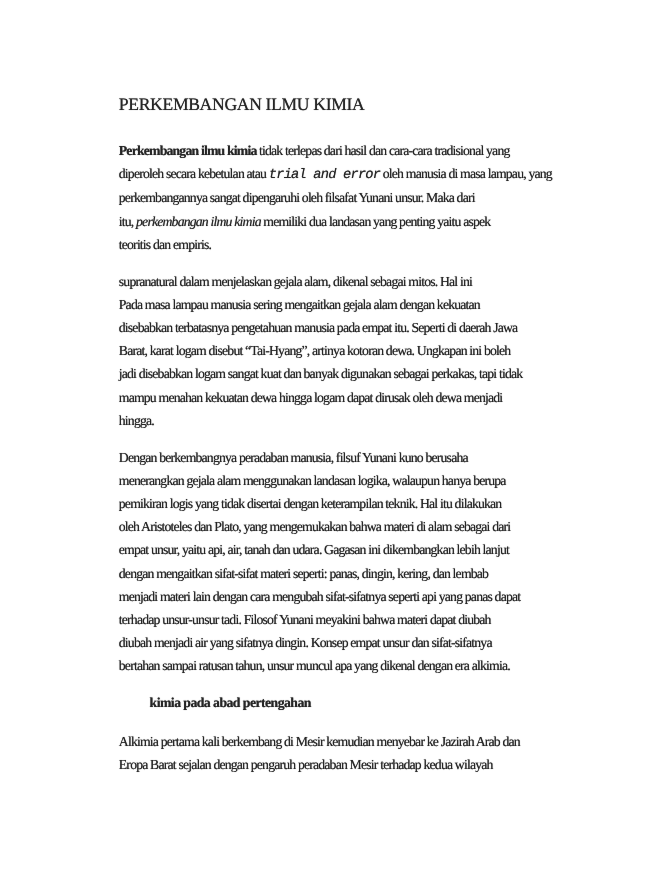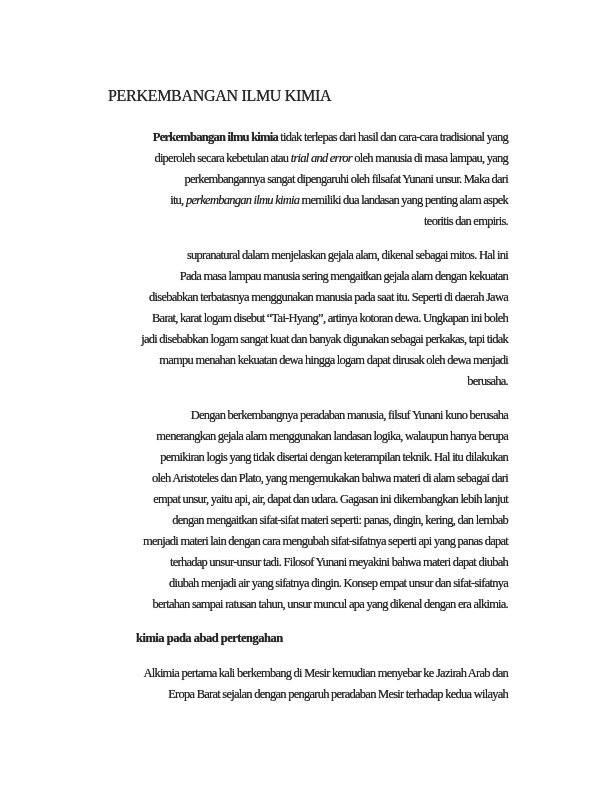--- a/index.html
+++ b/index.html
@@ -31,21 +31,20 @@
   }
   .para {
     margin-bottom: 13px;
   }
   .para .line {
     font-size: 12.5px;
     line-height: 21px;
     letter-spacing: -0.75px;
     white-space: nowrap;
     text-shadow: 0 0 0.7px rgba(40,40,40,0.8);
-    text-align: right;
   }
   .subheading {
     font-size: 12.5px;
     font-weight: bold;
     line-height: 21px;
     letter-spacing: -0.5px;
     white-space: nowrap;
     margin-bottom: 14px;
     text-shadow: 0 0 0.7px rgba(40,40,40,0.85);
     padding-left: 28px;
@@ -53,42 +52,42 @@
 </style>
 </head>
 <body>
 
 <div class="page">
   <div class="content">
     <h1 class="doc-title">PERKEMBANGAN ILMU KIMIA</h1>
 
     <div class="para">
         <div class="line"><span style="font-weight: bold;">Perkembangan ilmu kimia</span><span> tidak terlepas dari hasil dan cara-cara tradisional yang</span></div>
-        <div class="line"><span>diperoleh secara kebetulan atau </span><span style="font-style: italic;">trial and error</span><span> oleh manusia di masa lampau, yang</span></div>
+        <div class="line"><span>diperoleh secara kebetulan atau </span><span style="font-style: italic; font-family: Liberation Mono, monospace;">trial and error</span><span> oleh manusia di masa lampau, yang</span></div>
         <div class="line">perkembangannya sangat dipengaruhi oleh filsafat Yunani unsur. Maka dari</div>
-        <div class="line"><span>itu, </span><span style="font-style: italic;">perkembangan ilmu kimia</span><span> memiliki dua landasan yang penting alam aspek</span></div>
+        <div class="line"><span>itu, </span><span style="font-style: italic;">perkembangan ilmu kimia</span><span> memiliki dua landasan yang penting yaitu aspek</span></div>
         <div class="line">teoritis dan empiris.</div>
       </div>
 
     <div class="para">
         <div class="line">supranatural dalam menjelaskan gejala alam, dikenal sebagai mitos. Hal ini</div>
         <div class="line">Pada masa lampau manusia sering mengaitkan gejala alam dengan kekuatan</div>
-        <div class="line">disebabkan terbatasnya menggunakan manusia pada saat itu. Seperti di daerah Jawa</div>
+        <div class="line">disebabkan terbatasnya pengetahuan manusia pada empat itu. Seperti di daerah Jawa</div>
         <div class="line">Barat, karat logam disebut “Tai-Hyang”, artinya kotoran dewa. Ungkapan ini boleh</div>
         <div class="line">jadi disebabkan logam sangat kuat dan banyak digunakan sebagai perkakas, tapi tidak</div>
         <div class="line">mampu menahan kekuatan dewa hingga logam dapat dirusak oleh dewa menjadi</div>
-        <div class="line">berusaha.</div>
+        <div class="line">hingga.</div>
       </div>
 
     <div class="para">
         <div class="line">Dengan berkembangnya peradaban manusia, filsuf Yunani kuno berusaha</div>
         <div class="line">menerangkan gejala alam menggunakan landasan logika, walaupun hanya berupa</div>
         <div class="line">pemikiran logis yang tidak disertai dengan keterampilan teknik. Hal itu dilakukan</div>
         <div class="line">oleh Aristoteles dan Plato, yang mengemukakan bahwa materi di alam sebagai dari</div>
-        <div class="line">empat unsur, yaitu api, air, dapat dan udara. Gagasan ini dikembangkan lebih lanjut</div>
+        <div class="line">empat unsur, yaitu api, air, tanah dan udara. Gagasan ini dikembangkan lebih lanjut</div>
         <div class="line">dengan mengaitkan sifat-sifat materi seperti: panas, dingin, kering, dan lembab</div>
         <div class="line">menjadi materi lain dengan cara mengubah sifat-sifatnya seperti api yang panas dapat</div>
         <div class="line">terhadap unsur-unsur tadi. Filosof Yunani meyakini bahwa materi dapat diubah</div>
         <div class="line">diubah menjadi air yang sifatnya dingin. Konsep empat unsur dan sifat-sifatnya</div>
         <div class="line">bertahan sampai ratusan tahun, unsur muncul apa yang dikenal dengan era alkimia.</div>
       </div>
 
     <h2 class="subheading">kimia pada abad pertengahan</h2>
 
     <div class="para">

